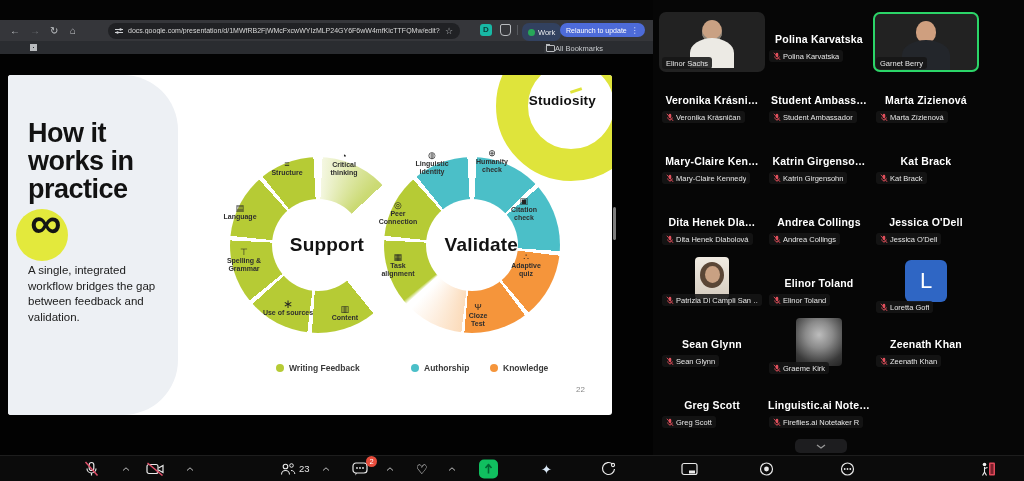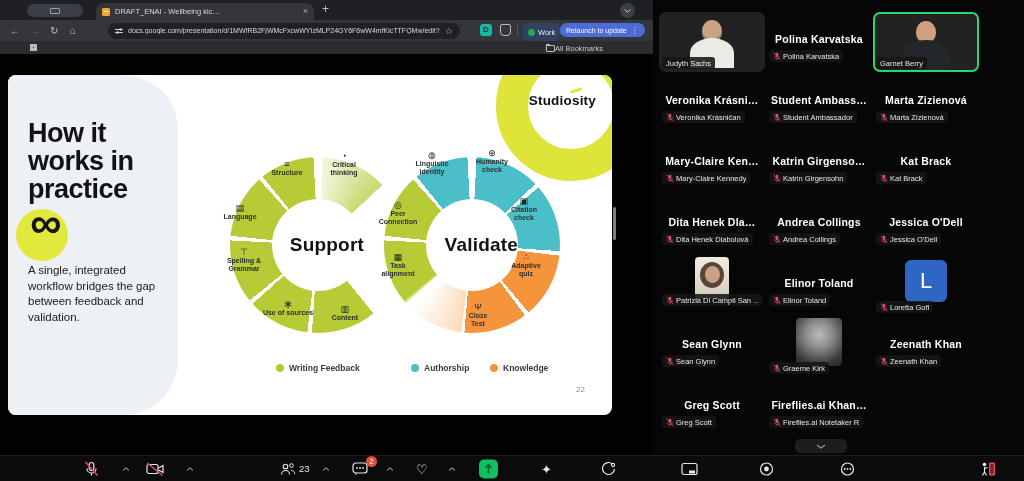--- a/index.html
+++ b/index.html
@@ -46,21 +46,21 @@
                       linear-gradient(#b8bbbe 3px,transparent 3px) 0 0/4px 4px;}
   .allbm{position:absolute;right:50px;top:2.5px;display:flex;align-items:center;}
   .allbm .sep{color:#4a4d52;font-size:8px;}
   .folder{width:9px;height:7px;border:1px solid #b8bbbe;border-radius:1px;position:relative;}
   .folder:before{content:"";position:absolute;left:-1px;top:-2px;width:4px;height:2px;background:#b8bbbe;}
   .allbm span.t{font-size:7.5px;color:#c6c9cc;}
 
   
   .stage{position:absolute;left:0;top:54px;width:100%;height:401px;background:#020202;}
   .scrollbar{position:absolute;left:613px;top:153px;width:3px;height:33px;background:#7e7e7e;border-radius:2px;}
-  .slide{position:absolute;left:8px;top:21px;width:604px;height:340px;background:#fff;border-radius:8px;overflow:hidden;}
+  .slide{position:absolute;left:8px;top:21px;width:604px;height:340px;background:#fff;border-radius:3px;overflow:hidden;}
   .graypanel{position:absolute;left:0;top:0;width:170px;height:100%;background:#edf0f4;border-radius:0 55px 55px 0;}
   .slidetitle{position:absolute;left:20px;top:44px;width:110px;font-size:27px;line-height:1.04;font-weight:800;
               color:#121212;letter-spacing:-0.5px;z-index:3;}
   .infcircle{position:absolute;left:8px;top:134px;width:52px;height:52px;border-radius:50%;background:#e3e93c;z-index:2;}
   .infsign{position:absolute;left:22px;top:126px;font-size:44px;font-weight:bold;color:#141414;z-index:3;line-height:1;}
   .slidebody{position:absolute;left:20px;top:188px;width:142px;font-size:11.5px;line-height:1.35;color:#202020;
              font-weight:500;z-index:3;}
   .logoarc{position:absolute;right:-34px;top:-44px;width:150px;height:150px;border:32px solid #dfe43b;
            border-radius:50%;z-index:1;}
   .logotext{position:absolute;right:16px;top:18px;font-size:13.5px;font-weight:800;color:#101010;z-index:3;
@@ -147,36 +147,20 @@
   .sharebtn{width:19px;height:19px;border-radius:5px;background:#10bf5f;display:flex;align-items:center;justify-content:center;}
   .sparkle{color:#dbe9f7;font-size:13px;}
   .heart{color:#eaeaea;font-size:13px;line-height:1;}
 </style>
 </head>
 <body>
 
 <div class="screen">
 
   <div class="browser">
-    <div class="tabstrip">
-      <div class="tabsearch">
-        <span class="scr"></span>
-      </div>
-      <div class="tab">
-        <span class="favicon"></span>
-        <span class="tabtitle">DRAFT_ENAI - Wellbeing kic…</span>
-        <span class="tabclose">×</span>
-      </div>
-      <span class="newtab">+</span>
-      <div class="tabchev">
-        <svg width="7" height="4" viewBox="0 0 7 4">
-          <polyline points="0.5,0.5 3.5,3.2 6.5,0.5" fill="none" stroke="#c8cacc" stroke-width="1"></polyline>
-          </svg>
-      </div>
-    </div>
     <div class="navbar">
       <span class="navico" style="left:10px;">←</span>
       <span class="navico" style="left:30px;color:#6f7276;">→</span>
       <span class="navico" style="left:50px;">↻</span>
       <span class="navico" style="left:70px;">⌂</span>
       <div class="addr">
         <svg width="8" height="8" viewBox="0 0 8 8">
           <path d="M0 2.5h8M0 5.5h8" stroke="#cfd1d4" stroke-width="1"></path>
           <circle cx="5.5" cy="2.5" r="1.2" fill="#cfd1d4"></circle>
             <circle cx="2.5" cy="5.5" r="1.2" fill="#cfd1d4"></circle>
@@ -296,21 +280,21 @@
       </div>
       <div class="scrollbar"></div>
     </div>
   </div>
 
   <div class="gallery">
     <div class="cell video bg-judyth">
       <div class="vhead judyth-head"></div>
       <div class="judyth-shirt"></div>
       <div class="pill">
-        <span class="nm">Judyth Sachs</span>
+        <span class="nm">Elinor Sachs</span>
         </div>
     </div>
     <div class="cell">
       <div class="pname">Polina Karvatska</div>
       <div class="pill">
         <span class="mic-slot">
   <svg width="8" height="9" viewBox="0 0 10 11">
     <rect x="3.4" y="0.8" width="3.2" height="5.4" rx="1.6" fill="#e0505c"></rect>
     <path d="M2 5.2a3 3 0 0 0 6 0" stroke="#e0505c" stroke-width="0.9" fill="none"></path>
     <path d="M5 8.2v1.6" stroke="#e0505c" stroke-width="0.9"></path>
@@ -548,21 +532,21 @@
     <rect x="3.4" y="0.8" width="3.2" height="5.4" rx="1.6" fill="#e0505c"></rect>
     <path d="M2 5.2a3 3 0 0 0 6 0" stroke="#e0505c" stroke-width="0.9" fill="none"></path>
     <path d="M5 8.2v1.6" stroke="#e0505c" stroke-width="0.9"></path>
     <path d="M1 0.8l8 9" stroke="#e0505c" stroke-width="1.1"></path>
   </svg>
 </span>
         <span class="nm">Greg Scott</span>
         </div>
     </div>
     <div class="cell">
-      <div class="pname">Fireflies.ai Khan…</div>
+      <div class="pname">Linguistic.ai Note…</div>
       <div class="pill">
         <span class="mic-slot">
   <svg width="8" height="9" viewBox="0 0 10 11">
     <rect x="3.4" y="0.8" width="3.2" height="5.4" rx="1.6" fill="#e0505c"></rect>
     <path d="M2 5.2a3 3 0 0 0 6 0" stroke="#e0505c" stroke-width="0.9" fill="none"></path>
     <path d="M5 8.2v1.6" stroke="#e0505c" stroke-width="0.9"></path>
     <path d="M1 0.8l8 9" stroke="#e0505c" stroke-width="1.1"></path>
   </svg>
 </span>
         <span class="nm">Fireflies.ai Notetaker R</span>

